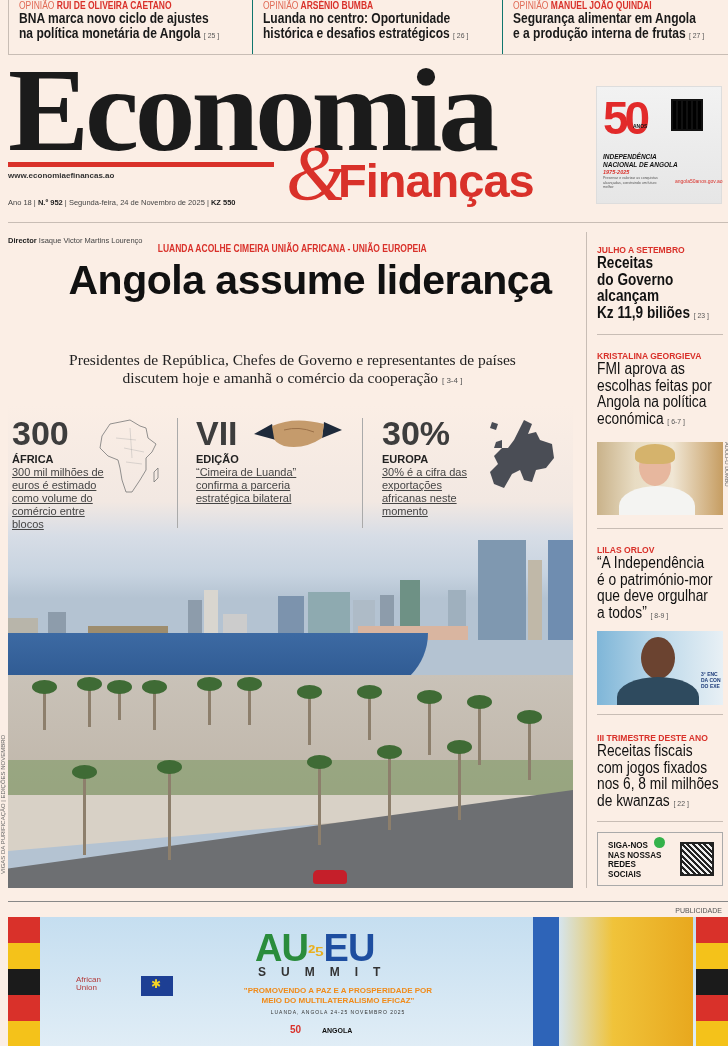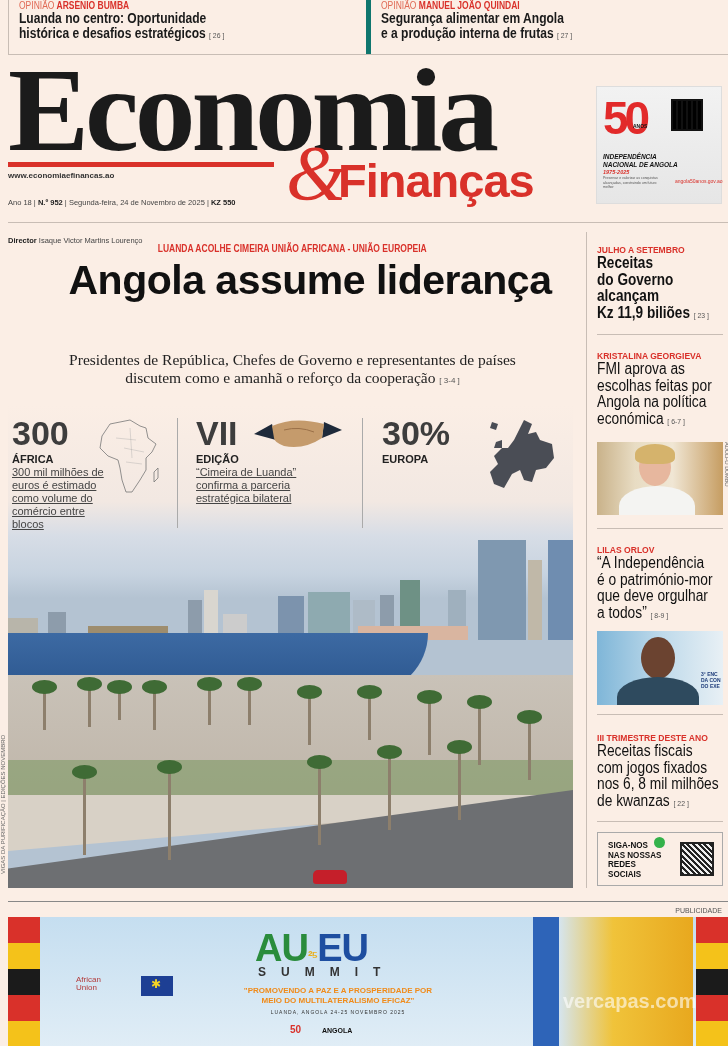--- a/index.html
+++ b/index.html
@@ -1,19 +1,19 @@
 <!DOCTYPE html>
 <html><head>
 <meta charset="utf-8">
 <style>
   * { box-sizing: border-box; margin: 0; padding: 0; }
   body { width: 728px; height: 1046px; background: #fbeee5; font-family: "Liberation Sans", sans-serif; color: #1a1a1a; position: relative; overflow: hidden; }
   
   .opinion-strip { position: absolute; top: 0; left: 8px; width: 720px; height: 55px; display: flex; border-bottom: 1px solid #c8bdb5; }
-  .op { flex: 1; padding: 0 0 0 10px; border-left: 5px solid #0f766e; }
+  .op { flex: 1; padding: 0 0 0 10px; border-left: 1px solid #0f766e; }
   .op:first-child { border-left: 1px solid #c8bdb5; }
   .op-kicker { font-family: "Liberation Sans", sans-serif; font-size: 10px; font-weight: bold; color: #d9312a; transform: scaleX(0.85); transform-origin: left; white-space: nowrap; letter-spacing: 0; }
   .op-kicker .lbl { font-weight: normal; color: #e06a55; }
   .op-title { font-size: 14px; font-weight: bold; line-height: 15px; transform: scaleX(0.86); transform-origin: left; white-space: nowrap; color: #1a1a1a; }
   .pg { font-size: 8px; font-weight: normal; color: #555; }
   
   .masthead-title { position: absolute; left: 8px; top: 52px; font-family: "Liberation Serif", serif; font-weight: bold; font-size: 118px; letter-spacing: -4px; color: #1b1b1b; line-height: 118px; transform: scaleX(1.03); transform-origin: left; }
   .red-rule { position: absolute; left: 8px; top: 162px; width: 266px; height: 5px; background: #d9312a; }
   .amp { position: absolute; left: 286px; top: 134px; font-family: "Liberation Serif", serif; font-style: italic; font-size: 78px; color: #d9312a; line-height: 78px; }
   .financas { position: absolute; left: 338px; top: 156px; font-family: "Liberation Sans", sans-serif; font-weight: bold; font-size: 47px; color: #d9312a; line-height: 50px; letter-spacing: -1px; }
@@ -92,20 +92,24 @@
   .eu-flag::after { content: "✱"; position: absolute; left: 10px; top: 1px; color: #f4d324; font-size: 12px; }
   .logos50 { position: absolute; left: 282px; top: 107px; font-size: 10px; font-weight: bold; color: #d9312a; }
   .watermark { position: absolute; left: 555px; top: 73px; font-size: 20px; font-weight: bold; color: rgba(255,255,255,0.6); }
   .people { position: absolute; left: 525px; top: 0; width: 160px; height: 129px; background: linear-gradient(90deg,#2e64b8 0%,#2e64b8 16%, #d5e5f0 16%, #f0c33a 50%, #e8a81e 100%); }
 </style>
 </head>
 <body>
 
 <div class="opinion-strip">
   <div class="op">
+    <div class="op-kicker"><span class="lbl">OPINIÃO</span> <span>RUI DE OLIVEIRA CAETANO</span></div>
+    <div class="op-title"><span>BNA marca novo  ciclo de ajustes</span><br><span>na política monetária de Angola</span> <span class="pg">[ 25 ]</span></div>
+  </div>
+  <div class="op">
     <div class="op-kicker"><span class="lbl">OPINIÃO</span> <span>ARSÉNIO BUMBA</span></div>
     <div class="op-title"><span>Luanda no centro: Oportunidade</span><br><span>histórica e desafios estratégicos</span> <span class="pg">[ 26 ]</span></div>
   </div>
   <div class="op">
     <div class="op-kicker"><span class="lbl">OPINIÃO</span> <span>MANUEL JOÃO QUINDAI</span></div>
     <div class="op-title"><span>Segurança alimentar em Angola</span><br><span>e a produção interna de frutas</span> <span class="pg">[ 27 ]</span></div>
   </div>
 </div>
 
 <div class="masthead-title">Economia</div>
@@ -123,21 +127,21 @@
   <div class="ind"><span>INDEPENDÊNCIA</span><br><span>NACIONAL DE ANGOLA</span></div>
   <div class="yrs">1975-2025</div>
   <div class="tiny">Preservar e valorizar as conquistas alcançadas, construindo um futuro melhor</div>
   <div class="url">angola50anos.gov.ao</div>
 </div>
 
 <div class="top-rule"></div>
 
 <div class="kicker"><span>LUANDA ACOLHE CIMEIRA UNIÃO AFRICANA - UNIÃO EUROPEIA</span></div>
 <div class="headline"><span>Angola assume liderança</span><br></div>
-<div class="deck"><span>Presidentes de República, Chefes de Governo e representantes de países</span><br><span>discutem como e amanhã o reforço da cooperação</span> <span class="pg">[ 3-4 ]</span></div>
+<div class="deck"><span>Presidentes de República, Chefes de Governo e representantes de países</span><br><span>discutem hoje e amanhã o comércio da cooperação</span> <span class="pg">[ 3-4 ]</span></div>
 
 <div class="photo">
   <div class="skyline">
     <div class="bldg" style="left:0;width:30px;height:22px;background:#b8b5aa"></div>
     <div class="bldg" style="left:40px;width:18px;height:28px"></div>
     <div class="bldg" style="left:80px;width:80px;height:14px;background:#9e8d6e"></div>
     <div class="bldg" style="left:180px;width:14px;height:40px"></div>
     <div class="bldg" style="left:196px;width:14px;height:50px;background:#d9d6cf"></div>
     <div class="bldg" style="left:215px;width:24px;height:26px;background:#ccc"></div>
     <div class="bldg" style="left:270px;width:26px;height:44px;background:#7c93ad"></div>
@@ -196,20 +200,21 @@
     <path d="M0 18 L18 8 L22 24 Z" fill="#1e2a3a"></path>
     <path d="M88 14 L70 6 L68 22 Z" fill="#1e2a3a"></path>
     <path d="M18 10 Q40 0 70 8 L68 22 Q50 34 30 30 Q20 26 20 22 Z" fill="#c59b6c"></path>
     <path d="M30 14 Q45 10 60 16" stroke="#9a7048" fill="none" stroke-width="1"></path>
   </svg>
 <div class="vsep" style="left:362px"></div>
 
 <div class="stat" style="left:382px">
   <div class="big">30%</div>
   <div class="lab">EUROPA</div>
+  <div class="desc"><span>30% é a cifra das</span><br><span>exportações</span><br><span>africanas neste</span><br><span>momento</span></div>
 </div>
 <svg class="europe" viewBox="0 0 72 78">
     <path d="M40 2 L48 6 L44 16 L52 14 L56 22 L68 26 L70 40 L62 50 L52 52 L48 64 L40 62 L36 52 L28 56 L20 70 L10 66 L6 54 L14 46 L10 38 L18 30 L24 30 L30 22 L36 10 Z M8 4 L14 6 L12 12 L6 10 Z M12 24 L18 22 L18 30 L10 30 Z" fill="#4a4d55"></path>
   </svg>
 
 <div class="rc">
   <div class="item" style="top:12px">
     <div class="k">JULHO A SETEMBRO</div>
     <div class="t-bold"><span>Receitas</span><br><span>do Governo</span><br><span>alcançam</span><br><span>Kz 11,9 biliões</span> <span class="pg">[ 23 ]</span></div>
   </div>
@@ -257,27 +262,26 @@
 <div class="ad">
   <div class="tiles" style="left:0">
     <div class="tile" style="background:#d9312a"></div>
       <div class="tile" style="background:#f4c21a"></div>
       <div class="tile" style="background:#1b1b1b"></div>
       <div class="tile" style="background:#d9312a"></div>
       <div class="tile" style="background:#f4c21a"></div>
   </div>
   <div class="au-logo"><span>African</span><br><span>Union</span></div>
   <div class="eu-flag"></div>
-  <div class="au-eu"><span class="au">AU</span><span style="color:#e8b020;font-size:14px">²⁵</span><span class="eu">EU</span></div>
+  <div class="au-eu"><span class="au">AU</span><span style="color:#e8b020;font-size:22px">²⁵</span><span class="eu">EU</span></div>
   <div class="summit">SUMMIT</div>
   <div class="slogan"><span>"PROMOVENDO A PAZ E A PROSPERIDADE POR</span><br><span>MEIO DO MULTILATERALISMO EFICAZ"</span></div>
   <div class="place">LUANDA, ANGOLA 24-25 NOVEMBRO 2025</div>
   <div class="logos50"><span>50</span> <span style="color:#111;font-size:7px;margin-left:18px">ANGOLA</span></div>
   <div class="people"></div>
-  <div class="watermark">vercapas.com</div>
   <div class="tiles" style="left:688px">
     <div class="tile" style="background:#d9312a"></div>
       <div class="tile" style="background:#f4c21a"></div>
       <div class="tile" style="background:#1b1b1b"></div>
       <div class="tile" style="background:#d9312a"></div>
       <div class="tile" style="background:#f4c21a"></div>
   </div>
 </div>
 
 </body></html>

